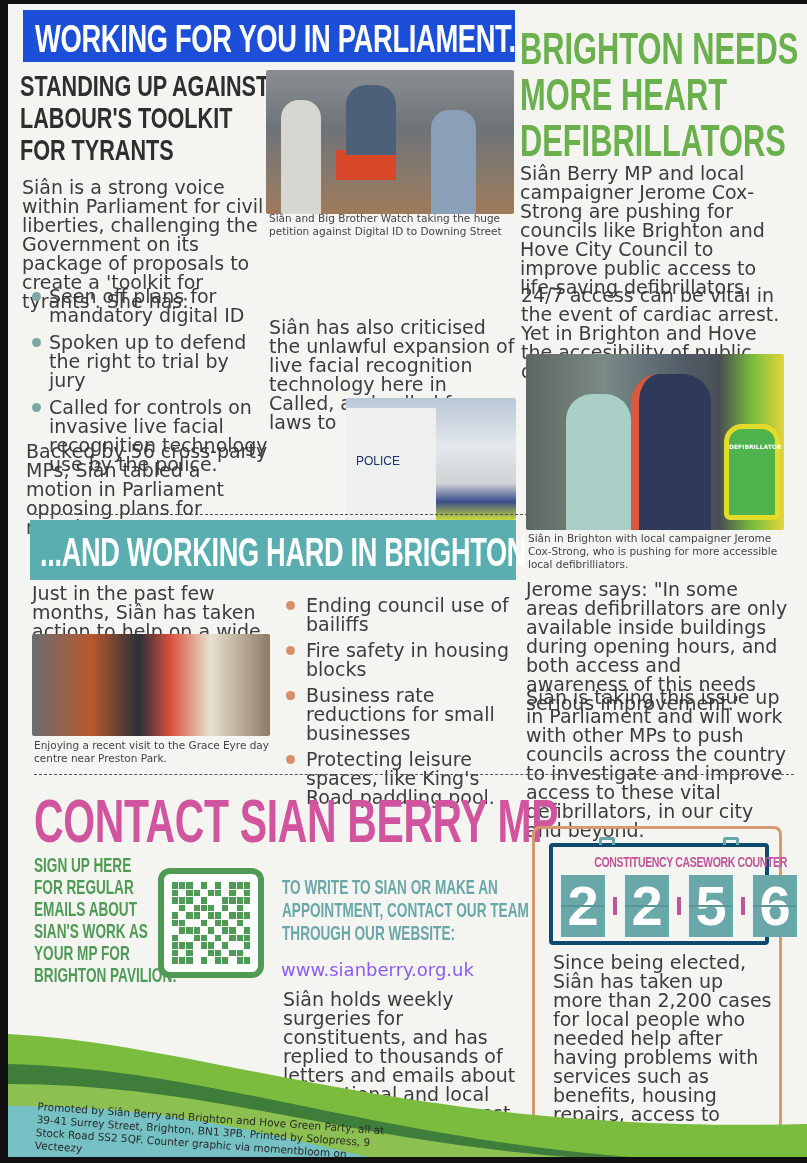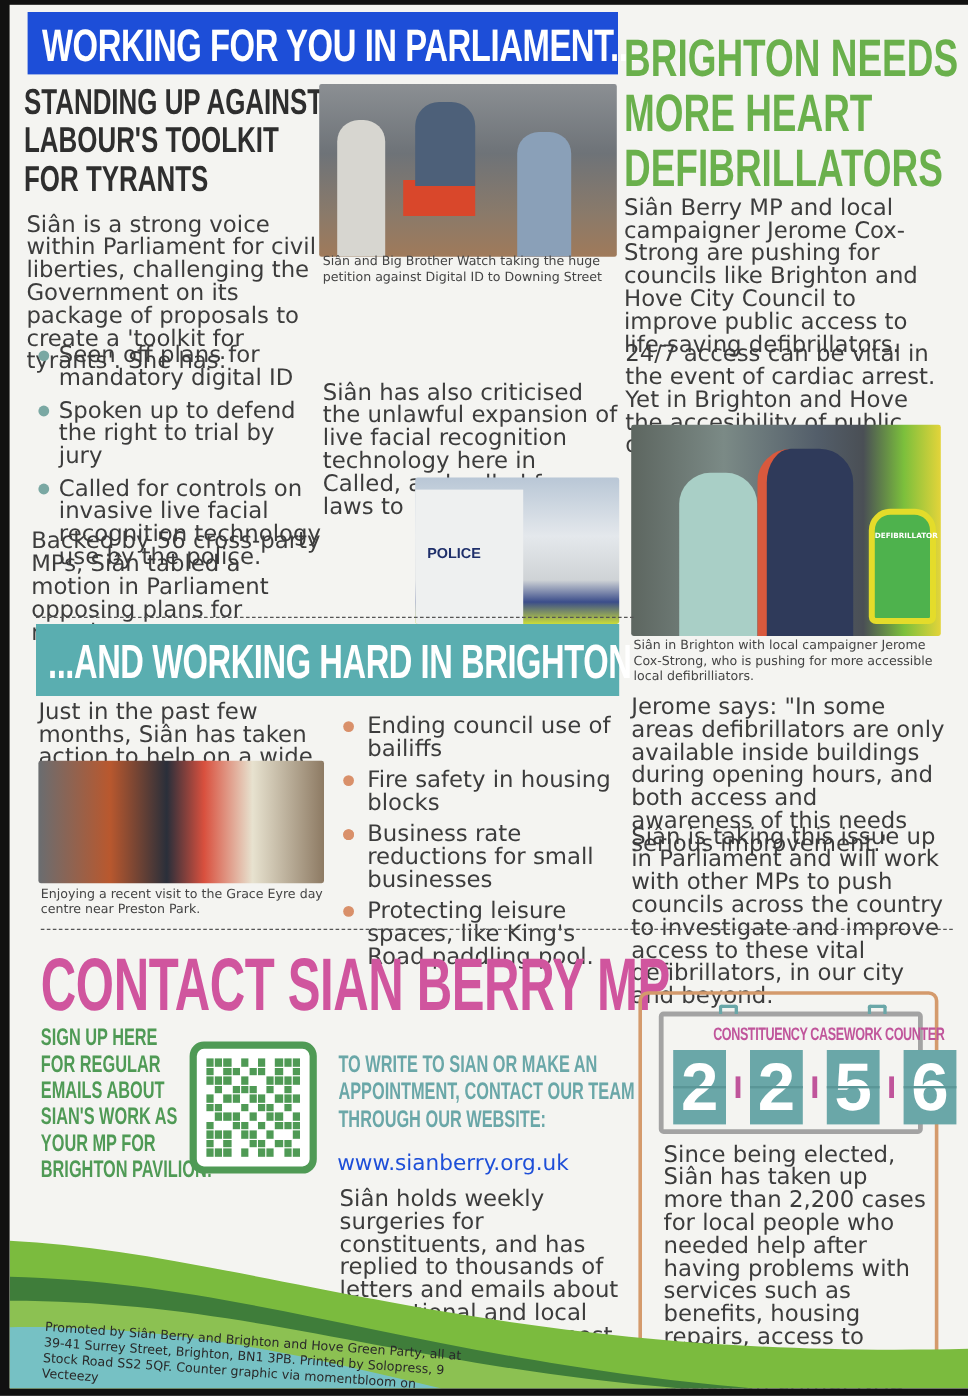--- a/index.html
+++ b/index.html
@@ -32,21 +32,21 @@
   .photo { position: absolute; overflow: hidden; border-radius: 2px; }
   .photo1 { left: 258px; top: 66px; width: 248px; height: 144px;
     background: linear-gradient(180deg,#8b8f93 0%,#6e7378 40%,#8a7a6a 75%,#a07a5a 100%); }
   .caption { font-size: 10.5px; line-height: 13px; color: #444; }
   .cap1 { position: absolute; left: 261px; top: 208px; width: 246px; }
   .mid-text1 { position: absolute; left: 261px; top: 244px; width: 248px; }
   .mid-text2 { position: absolute; left: 261px; top: 314px; width: 248px; }
   .mid-text3 { position: absolute; left: 261px; top: 388px; width: 75px; }
   .photo2 { left: 338px; top: 394px; width: 170px; height: 122px;
     background: linear-gradient(180deg,#b9c7d6 0%,#e4e8ec 40%,#cfd3d6 70%,#3b4d8a 85%,#c9dc3a 100%); }
-  .police-label { position: absolute; left: 10px; top: 56px; font-family: "Liberation Sans", sans-serif; font-weight: 700; font-size: 12px; color: #1e2f6a; }
+  .police-label { position: absolute; left: 10px; top: 56px; font-family: "Liberation Sans", sans-serif; font-weight: 400; font-size: 12px; color: #1e2f6a; }
 
   
   .h-right { position: absolute; left: 512px; top: 22px; color: #6ab04c; font-size: 44px; line-height: 46px; }
   .h-right div { transform: scaleX(0.7); transform-origin: left top; white-space: nowrap; font-family: "Liberation Sans", sans-serif; font-weight: 700; }
   .r-text1 { position: absolute; left: 512px; top: 160px; width: 250px; }
   .r-text2 { position: absolute; left: 513px; top: 282px; width: 260px; }
   .photo3 { left: 518px; top: 350px; width: 258px; height: 176px;
     background: linear-gradient(90deg,#5d6660 0%,#7b8a86 30%,#535e6a 60%,#4a4f55 75%,#7bbf3c 88%,#e3d43a 100%); }
   .defib { position: absolute; right: 4px; top: 70px; width: 56px; height: 96px; border-radius: 18px 18px 6px 6px; background: #4eb24d; border: 5px solid #e4dc2a; }
   .defib span { position: absolute; top: 14px; left: 0; width: 100%; text-align: center; font-size: 6px; color: #fff; font-weight: 700; }
@@ -71,26 +71,26 @@
   .h-contact { position: absolute; left: 26px; top: 780px; color: #d0559e; font-size: 62px; }
   .h-contact span { transform: scaleX(0.66); }
   .signup { position: absolute; left: 26px; top: 850px; color: #4f9a55; font-size: 20px; line-height: 22px; }
   .signup div { transform: scaleX(0.68); transform-origin: left top; white-space: nowrap; font-family: "Liberation Sans", sans-serif; font-weight: 700; }
   .qr { position: absolute; left: 150px; top: 864px; width: 106px; height: 110px; border: 6px solid #4f9a55; border-radius: 12px; background: #fff; padding: 8px; }
   .qr-grid { width: 100%; height: 100%; display: grid; grid-template-columns: repeat(11,1fr); grid-template-rows: repeat(11,1fr); gap: 1px; }
   .qr-grid i { background: #4f9a55; }
   .qr-grid i.o { background: transparent; }
   .write { position: absolute; left: 274px; top: 872px; color: #6aa7a8; font-size: 20px; line-height: 23px; }
   .write div { transform: scaleX(0.68); transform-origin: left top; white-space: nowrap; font-family: "Liberation Sans", sans-serif; font-weight: 700; }
-  .url { position: absolute; left: 273px; top: 955px; color: #1d4ed8; font-size: 18px; }
+  .url { position: absolute; left: 273px; top: 955px; color: #8b5cf6; font-size: 18px; }
   .surgeries { position: absolute; left: 275px; top: 986px; width: 236px; }
 
   
   .counter-box { position: absolute; left: 524px; top: 822px; width: 250px; height: 322px; border: 3px solid #d49a6c; border-radius: 8px; }
-  .counter { position: absolute; left: 14px; top: 14px; width: 220px; height: 102px; border: 4px solid #a3a3a3; border-radius: 4px; }
+  .counter { position: absolute; left: 14px; top: 14px; width: 220px; height: 102px; border: 4px solid #0c4a6e; border-radius: 4px; }
   .counter-tab { position: absolute; top: -10px; width: 16px; height: 8px; border: 3px solid #6aa7a8; border-bottom: none; border-radius: 3px 3px 0 0; }
   .counter-title { position: absolute; left: 0; top: 6px; width: 100%; text-align: center; color: #c0559b; font-size: 15px; }
   .counter-title span { transform: scaleX(0.7); transform-origin: center top; }
   .digits { position: absolute; left: 8px; top: 28px; display: flex; gap: 8px; align-items: center; }
   .digit { width: 44px; height: 62px; background: #6aa7a8; color: #fff; font-family: "Liberation Sans", sans-serif; font-weight: 700; font-size: 56px; line-height: 62px; text-align: center; position: relative; }
   .digit::after { content: ""; position: absolute; left: 0; right: 0; top: 30px; height: 2px; background: #5a9697; }
   .sep { width: 4px; height: 18px; background: #c0559b; }
   .counter-text { position: absolute; left: 18px; top: 124px; width: 220px; }
 
   

